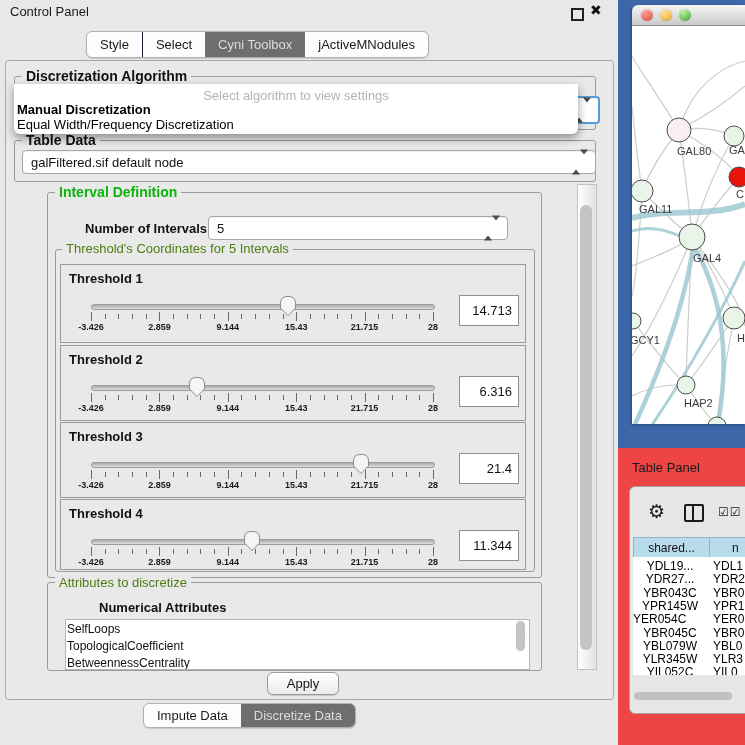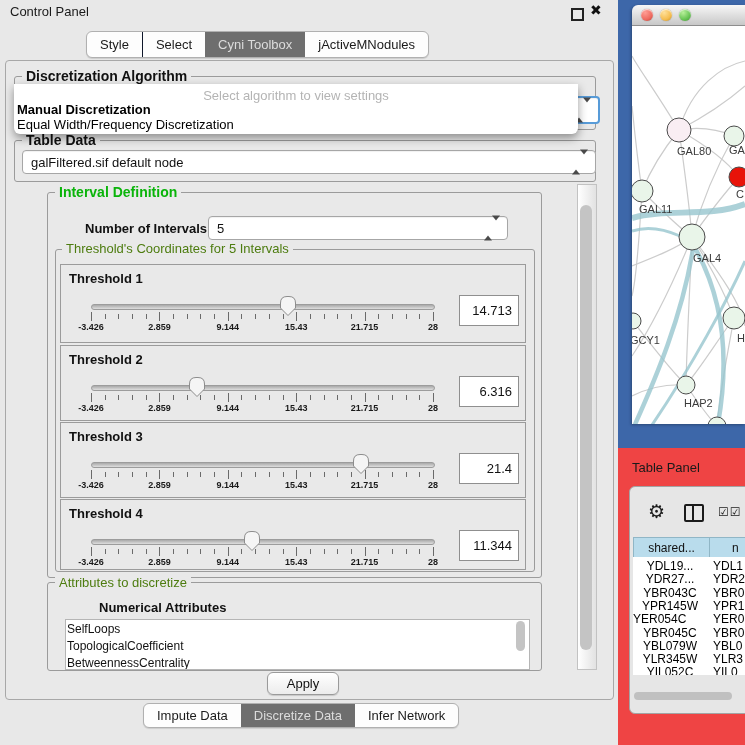--- a/index.html
+++ b/index.html
@@ -298,23 +298,20 @@
   <div class="abs vthumb" style="left:580px;top:205px;width:12px;height:445px;"></div>
 
   <div class="abs btn" style="left:267px;top:672px;width:70px;height:21px;">Apply</div>
 
   <div class="abs segbar" id="bottomTabs" style="left:143px;top:703px;height:23px;">
       <div class="seg">
         <span>Impute Data</span>
       </div>
       <div class="seg sel">
         <span>Discretize Data</span>
-      </div>
-      <div class="seg">
-        <span>Infer Network</span>
       </div>
     </div>
 
   <div class="abs desktop"></div>
   <div class="abs macwin">
     <div class="mactitle">
       <div class="light" id="lr" style="left: 9px; background: radial-gradient(circle at 35% 30%, rgb(255, 157, 148), rgb(238, 106, 95) 60%, rgb(179, 58, 48));"></div>
       <div class="light" id="ly" style="left: 28px; background: radial-gradient(circle at 35% 30%, rgb(255, 224, 154), rgb(245, 189, 79) 60%, rgb(194, 138, 30));"></div>
       <div class="light" id="lg" style="left: 47px; background: radial-gradient(circle at 35% 30%, rgb(184, 240, 154), rgb(103, 196, 84) 60%, rgb(62, 143, 46));"></div>
     </div>

